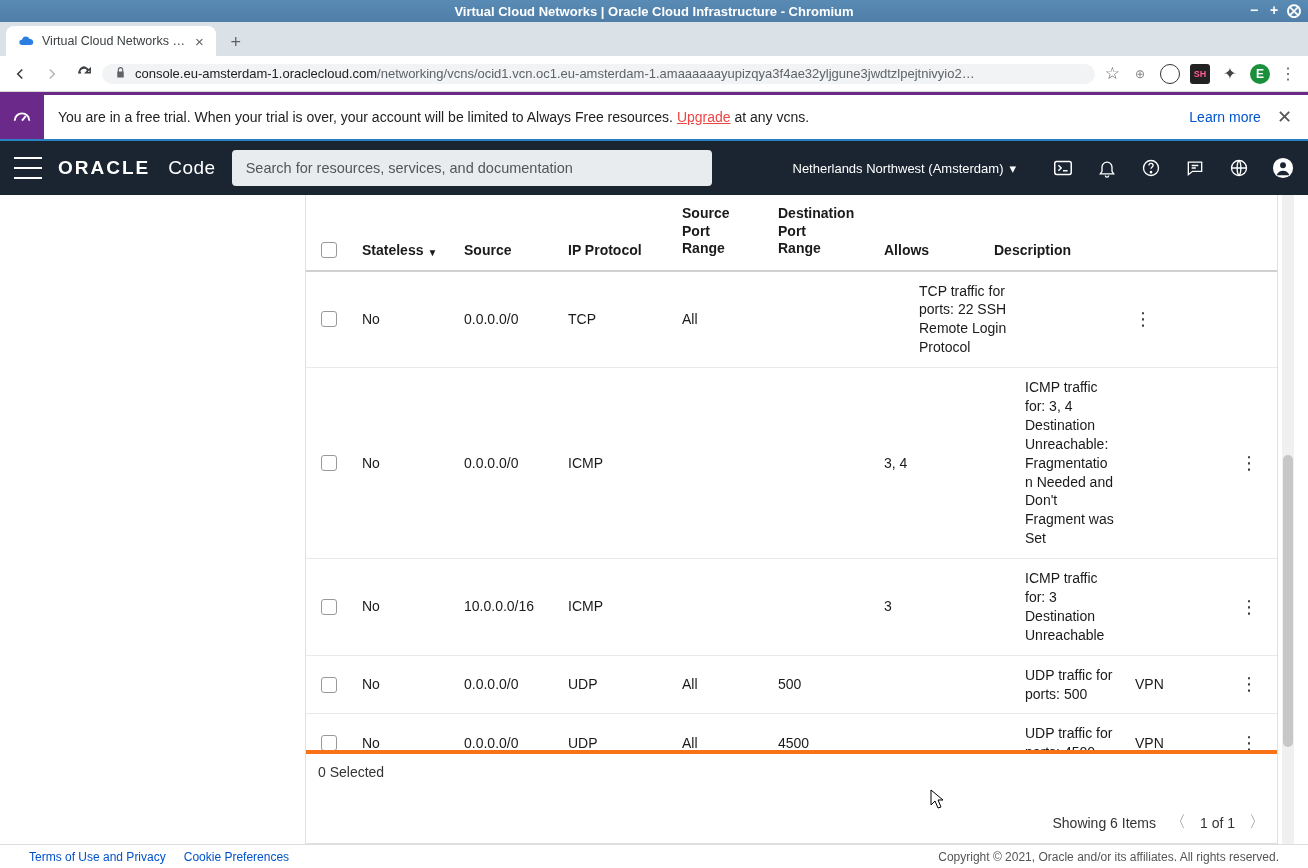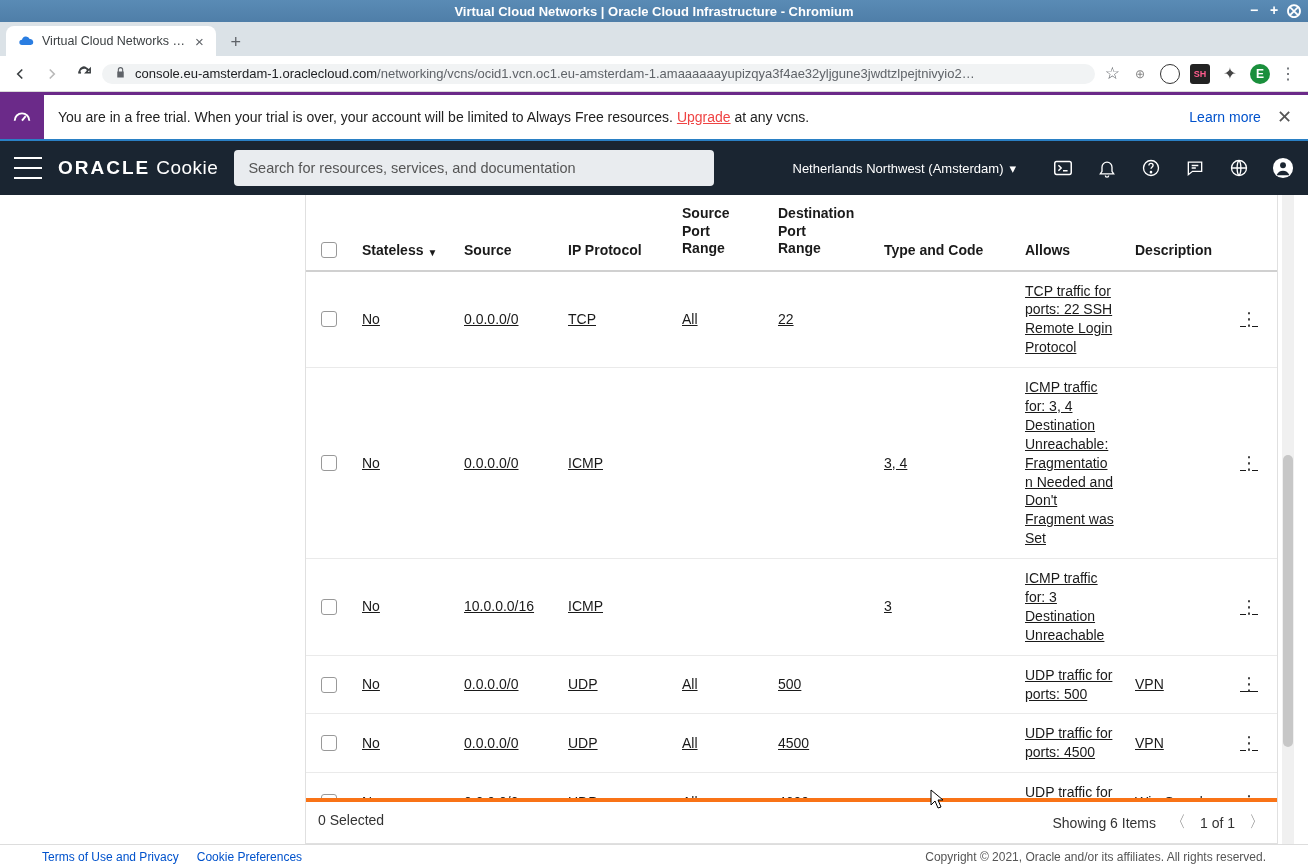--- a/index.html
+++ b/index.html
@@ -34,21 +34,21 @@
   .trial-ic { width: 44px; height: 44px; background: #6b2a89; display: flex; align-items: center; justify-content: center; color: #fff; margin-right: 14px; }
   .trialbar a { color: #ef4444; text-decoration: underline; cursor: pointer; }
   .trialbar .spacer { flex: 1; }
   .trialbar .lm { color: #0052cc; font-size: 14px; margin-right: 16px; cursor: pointer; }
   .trialbar .closex { color: #555; font-size: 18px; cursor: pointer; }
 
   
   .ochdr { height: 56px; background: #1a2531; border-top: 2px solid #2a80c5; display: flex; align-items: center; padding: 0 14px; color: #fff; gap: 16px; }
   .hamb { width: 28px; height: 22px; display: flex; flex-direction: column; justify-content: space-between; cursor: pointer; }
   .hamb span { height: 2px; background: #fff; }
-  .oc-logo { display: flex; align-items: baseline; gap: 6px; font-size: 19px; letter-spacing: 0.5px; }
+  .oc-logo { display: flex; align-items: baseline; gap: 18px; font-size: 19px; letter-spacing: 0.5px; }
   .oc-logo .oracle { font-weight: 700; letter-spacing: 2px; }
   .oc-logo .cloud { font-weight: 300; }
   .searchbox { flex: 0 0 480px; height: 36px; background: #e9ecef; border-radius: 4px; border: none; padding: 0 14px; font-size: 14.5px; color: #333; }
   .searchbox::placeholder { color: #555; }
   .region { margin-left: auto; display: flex; align-items: center; gap: 6px; font-size: 13px; cursor: pointer; }
   .hdr-icons { display: flex; align-items: center; gap: 22px; margin-left: 20px; }
   .hdr-icons .hicon { width: 22px; height: 22px; display: flex; align-items: center; justify-content: center; cursor: pointer; }
 
   
   .page-body { position: relative; height: calc(868px - 22px - 34px - 36px - 47px - 56px - 24px); overflow: hidden; background: #fff; }
@@ -62,34 +62,34 @@
   .col-src  { flex: 0 0 104px; }
   .col-ip   { flex: 0 0 114px; }
   .col-spr  { flex: 0 0 96px; }
   .col-dpr  { flex: 0 0 106px; }
   .col-tc   { flex: 0 0 141px; }
   .col-al   { flex: 0 0 110px; }
   .col-desc { flex: 0 0 104px; }
   .col-act  { flex: 0 0 40px; justify-content: center; }
   .tbody { flex: 1; overflow: auto; }
   .trow { display: flex; border-bottom: 1px solid #eaeaea; }
-  .trow .td { align-items: center; line-height: 1.35; word-break: break-word; text-decoration: underline; }
+  .trow .td { align-items: center; line-height: 1.35; word-break: break-word; }
   .cbx { width: 16px; height: 16px; border: 1.5px solid #999; border-radius: 3px; cursor: pointer; background: #fff; }
   .sort-caret { margin-left: 4px; font-size: 10px; }
   .kebab { font-size: 18px; color: #333; cursor: pointer; }
 
   .tfoot { display: flex; align-items: flex-start; padding: 10px 12px; font-size: 14px; color: #333; border-top: 4px solid #f97316; }
-  .tfoot .right { margin-left: auto; display: flex; align-items: center; gap: 14px; }
+  .tfoot .right { margin-left: auto; display: flex; align-items: center; gap: 14px; margin-top: 48px; }
   .pgbtn { color: #888; cursor: pointer; font-size: 16px; }
 
   .scrollbar { position: absolute; right: 14px; top: 0; width: 12px; height: 100%; background: #f0f0f0; }
   .scrollthumb { position: absolute; left: 1px; right: 1px; top: 40%; height: 45%; background: #c7c7c7; border-radius: 6px; }
 
   
-  .footerbar { height: 24px; border-top: 1px solid #ddd; display: flex; align-items: center; padding: 0 42px; font-size: 12px; color: #555; }
+  .footerbar { height: 24px; border-top: 1px solid #ddd; display: flex; align-items: center; padding: 0 29px; font-size: 12px; color: #555; }
   .footerbar a { color: #0052cc; text-decoration: none; margin-right: 18px; cursor: pointer; }
   .footerbar .copy { margin-left: auto; text-align: right; }
 
   .cursor { position: absolute; left: 930px; top: 594px; width: 14px; height: 20px; pointer-events: none; }
 </style>
 </head>
 <body>
 
 <div class="titlebar">
   <span>Virtual Cloud Networks | Oracle Cloud Infrastructure - Chromium</span>
@@ -164,21 +164,21 @@
 </div>
 
 <div class="ochdr">
   <div class="hamb">
       <span></span>
       <span></span>
       <span></span>
     </div>
   <div class="oc-logo">
     <span class="oracle">ORACLE</span>
-    <span class="cloud">Cookie</span>
+    <span class="cloud">Code</span>
   </div>
   <input class="searchbox" placeholder="Search for resources, services, and documentation" style="">
   <div class="region">
     <span>Netherlands Northwest (Amsterdam)</span>
     <span>▾</span>
   </div>
   <div class="hdr-icons">
     <span class="hicon">
         <svg width="22" height="22" viewBox="0 0 24 24" fill="none" stroke="#fff" stroke-width="1.6">
           <rect x="3" y="5" width="18" height="14" rx="2"></rect>
@@ -239,41 +239,37 @@
       <div class="th col-spr multi">
           <span>Source</span>
           <span>Port</span>
           <span>Range</span>
         </div>
       <div class="th col-dpr multi">
           <span>Destination</span>
           <span>Port</span>
           <span>Range</span>
         </div>
-      <div class="th col-tc">
-          <span>Type and Code</span>
-        </div>
       <div class="th col-al">
           <span>Allows</span>
         </div>
       <div class="th col-desc">
           <span>Description</span>
         </div>
       <div class="th col-act"></div>
     </div>
     <div class="tbody" id="tbody">
         <div class="trow">
           <div class="td col-cb">
             <div class="cbx"></div>
           </div>
           <div class="td col-stl">No</div>
           <div class="td col-src">0.0.0.0/0</div>
           <div class="td col-ip">TCP</div>
           <div class="td col-spr">All</div>
-          <div class="td col-dpr">22</div>
           <div class="td col-tc"></div>
           <div class="td col-al">TCP traffic for ports: 22 SSH Remote Login Protocol</div>
           <div class="td col-desc"></div>
           <div class="td col-act">
             <span class="kebab">⋮</span>
           </div>
         </div>
         <div class="trow">
           <div class="td col-cb">
             <div class="cbx"></div>

